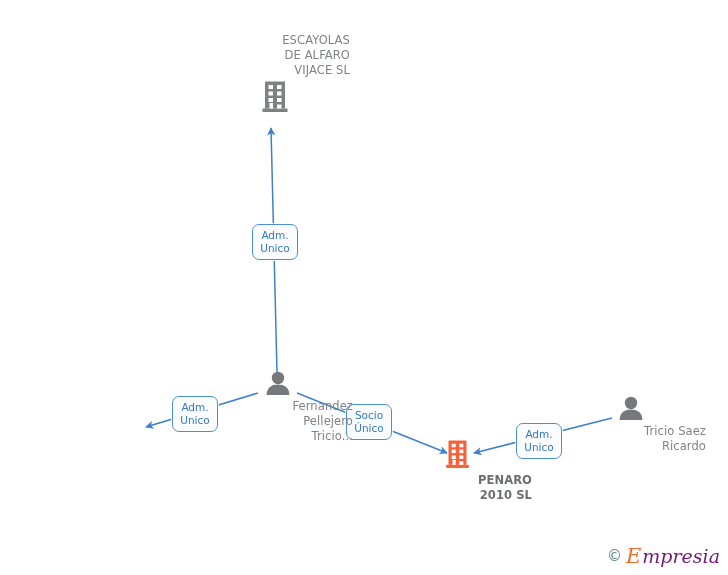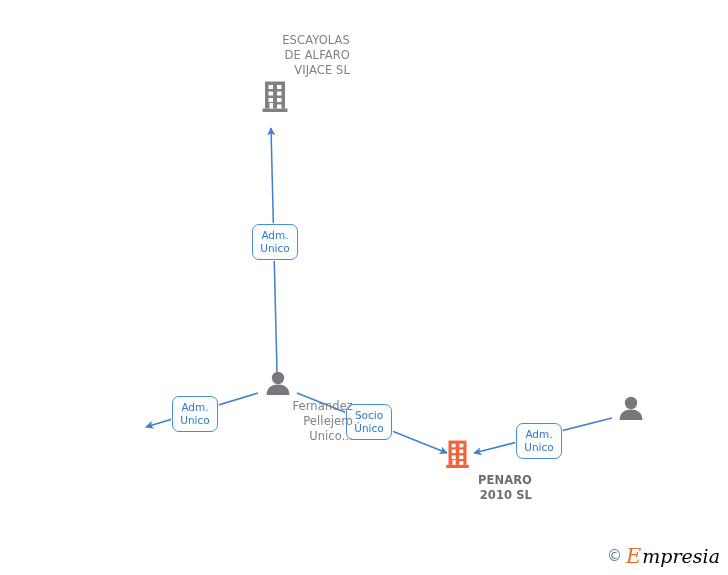--- a/index.html
+++ b/index.html
@@ -92,21 +92,21 @@
     font-style: italic;
     font-size: 21px;
     line-height: 1;
     color: #ef6c2b;
   }
   .wm-rest {
     font-family: "DejaVu Serif", serif;
     font-style: italic;
     font-size: 19px;
     line-height: 1;
-    color: #000000;
+    color: #701a75;
     margin-left: -3px;
   }
 </style>
 </head>
 <body>
 
 <div id="graph">
 
   <svg id="edge-layer" viewBox="0 0 728 575" xmlns="http://www.w3.org/2000/svg">
     <defs>
@@ -162,21 +162,21 @@
     </svg>
   </div>
 
   <div class="node" style="left:278px; top:371px;">
     <svg class="node-icon" width="26" height="24" viewBox="0 0 26 24" xmlns="http://www.w3.org/2000/svg">
       <circle cx="13" cy="7" r="6.2" fill="#76787b"></circle>
       <path d="M 1.6 24 C 1.6 16.6 6.6 13.4 13 13.4 C 19.4 13.4 24.4 16.6 24.4 24 Z" fill="#76787b"></path>
     </svg>
     <span class="node-label">Fernandez
 Pellejero
-Unico...</span>
+Tricio...</span>
   </div>
 
 
   <div class="node" style="left:457px; top:440px;">
     <svg class="node-icon" width="27" height="29" viewBox="0 0 30 32" xmlns="http://www.w3.org/2000/svg">
       <rect x="5" y="0.5" width="20" height="27" fill="#f4623a"></rect>
       <rect x="2.5" y="27.5" width="25" height="3.5" fill="#f4623a"></rect>
       <rect x="8.5" y="4" width="4.5" height="4" fill="#ffffff"></rect>
       <rect x="17" y="4" width="4.5" height="4" fill="#ffffff"></rect>
       <rect x="8.5" y="10.5" width="4.5" height="4" fill="#ffffff"></rect>
@@ -188,20 +188,22 @@
     </svg>
     <span class="node-label focus">PENARO
 2010 SL</span>
   </div>
 
   <div class="node" style="left:631px; top:396px;">
     <svg class="node-icon" width="26" height="24" viewBox="0 0 26 24" xmlns="http://www.w3.org/2000/svg">
       <circle cx="13" cy="7" r="6.2" fill="#76787b"></circle>
       <path d="M 1.6 24 C 1.6 16.6 6.6 13.4 13 13.4 C 19.4 13.4 24.4 16.6 24.4 24 Z" fill="#76787b"></path>
     </svg>
+    <span class="node-label">Tricio Saez
+Ricardo</span>
   </div>
 
   <div id="watermark">
     <span class="wm-c">©</span>
     <span class="wm-e">E</span>
     <span class="wm-rest">mpresia</span>
   </div>
 
 </div>
 

